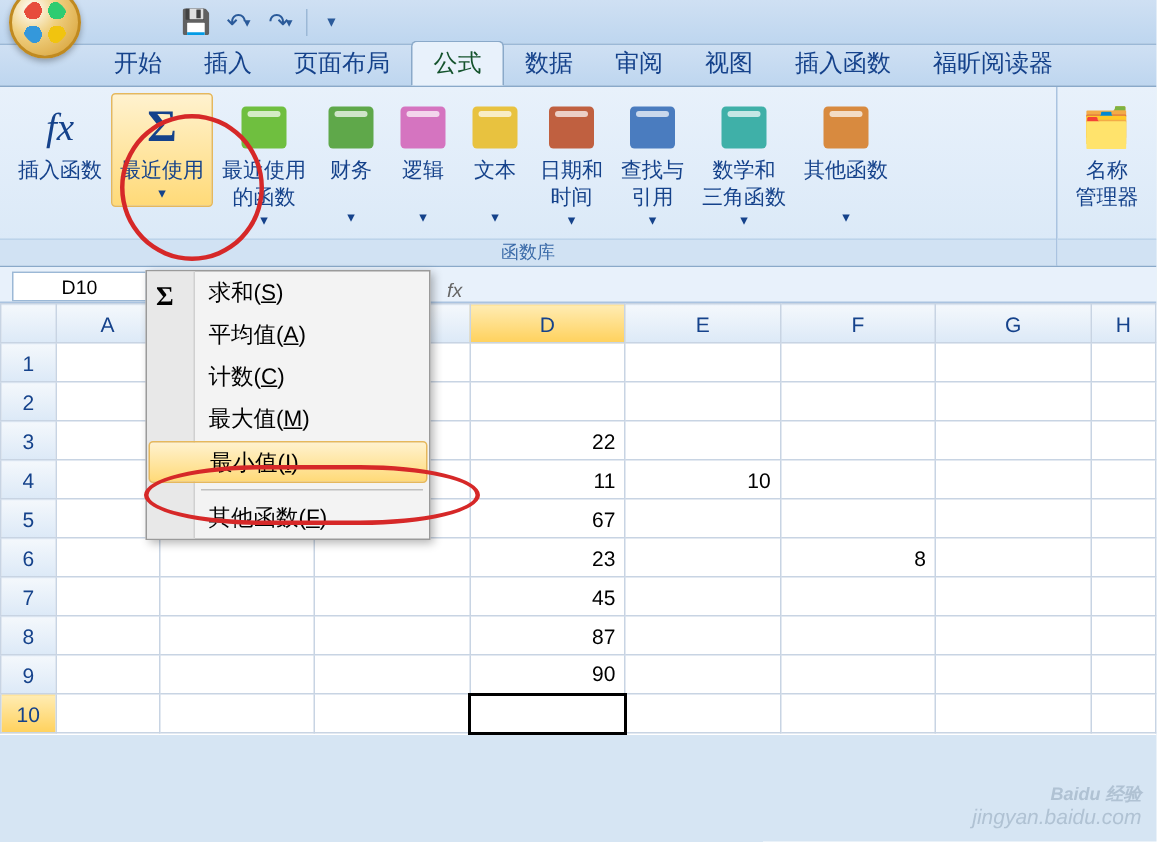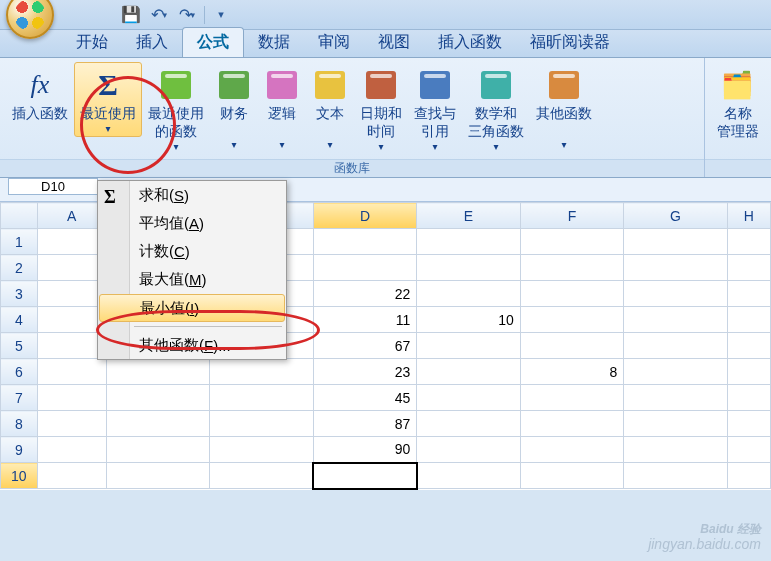--- a/index.html
+++ b/index.html
@@ -15,21 +15,21 @@
     radial-gradient(circle at 75% 75%, #f1c40f 0 6px, transparent 6px);
     border-radius:50%; }
   .qat { display:flex; align-items:center; gap:6px; margin-left:60px; }
   .qat-btn { width:22px; height:22px; display:flex; align-items:center; justify-content:center; color:#2a5a9a; border:1px solid transparent; border-radius:3px; }
   .qat-sep { width:1px; height:18px; background:#9bb8d6; }
   .chev { font-size:9px; color:#2a5a9a; margin-left:-2px; }
 
   
   .tabs { height:28px; display:flex; align-items:flex-end; padding-left:62px; background:linear-gradient(#cfe0f3,#bed6ef); border-bottom:1px solid #8aa9c9; }
   .tab { padding:4px 14px; font-size:16px; color:#15428b; cursor:pointer; }
-  .tab.active { background:#e8f1fb; border:1px solid #8aa9c9; border-bottom:none; border-radius:4px 4px 0 0; color:#0369a1;font-weight:bold; }
+  .tab.active { background:#e8f1fb; border:1px solid #8aa9c9; border-bottom:none; border-radius:4px 4px 0 0; color:#14532d; }
 
   
   .ribbon { height:120px; background:linear-gradient(#e8f1fb,#d9e8f7); border-bottom:1px solid #8aa9c9; display:flex; position:relative; }
   .group { border-right:1px solid #aac3e0; display:flex; flex-direction:column; }
   .group-body { flex:1; display:flex; align-items:flex-start; padding:4px 6px 0; }
   .group-label { height:18px; font-size:12px; color:#3a6aa8; text-align:center; background:#d1e2f3; border-top:1px solid #bcd3ea; }
   .rb-btn { display:flex; flex-direction:column; align-items:center; justify-content:flex-start; padding:2px 5px; text-align:center; font-size:14px; color:#15428b; border:1px solid transparent; border-radius:3px; min-width:48px; }
   .rb-btn.sel { background:linear-gradient(#fff2cf,#ffda78); border:1px solid #e6b85c; }
   .rb-icon { width:36px; height:36px; margin:2px auto; display:flex; align-items:center; justify-content:center; font-size:26px; }
   .rb-small { font-size:10px; color:#15428b; }
@@ -42,21 +42,21 @@
   
   .dropdown { position:absolute; left:97px; top:180px; width:190px; background:#f3f3f3; border:1px solid #9a9a9a; box-shadow:2px 2px 6px rgba(0,0,0,.3); z-index:15; }
   .dd-icon-col { position:absolute; left:0; top:0; bottom:0; width:32px; background:#e8e8e8; border-right:1px solid #d0d0d0; }
   .dd-sigma { position:absolute; left:6px; top:6px; font-size:18px; font-weight:bold; font-family:serif; }
   .dd-item { height:28px; display:flex; align-items:center; padding-left:40px; font-size:15px; position:relative; border:1px solid transparent; }
   .dd-item.hl { background:linear-gradient(#fff2cf,#ffda78); border:1px solid #e6b85c; border-radius:3px; margin:1px; }
   .dd-sep { height:1px; background:#c0c0c0; margin:4px 4px 4px 36px; }
   .dd-item u { text-decoration:underline; }
 
   
-  .fxbar { height:24px; background:#e8f1fb; border-bottom:1px solid #aac3e0; display:flex; align-items:flex-start;flex-direction:column; }
+  .fxbar { height:24px; background:#e8f1fb; border-bottom:1px solid #aac3e0; display:flex; align-items:flex-end; }
   .namebox { width:90px; height:20px; margin-left:8px; padding:0 6px; font-size:13px; text-align:center; background:#fff; border:1px solid #9bb8d6; }
   .fxlabel { margin-left:200px; font-style:italic; font-size:13px; color:#666; }
 
   
   .grid { background:#fff; }
   table { border-collapse:collapse; width:100%; table-layout:fixed; }
   th, td { border:1px solid #c8d4e3; height:26px; font-size:14px; }
   th { background:linear-gradient(#f4f8fc,#dce9f7); color:#15428b; font-weight:normal; text-align:center; }
   th.rowh { width:34px; }
   td { padding:0 6px; text-align:right; color:#000; }
@@ -84,20 +84,21 @@
     <div class="qat-sep"></div>
     <div class="qat-btn">
         <span class="chev" style="font-size:11px">▾</span>
       </div>
   </div>
 </div>
 
 <div class="tabs">
   <div class="tab">开始</div>
   <div class="tab">插入</div>
+  <div class="tab">页面布局</div>
   <div class="tab active">公式</div>
   <div class="tab">数据</div>
   <div class="tab">审阅</div>
   <div class="tab">视图</div>
   <div class="tab">插入函数</div>
   <div class="tab">福昕阅读器</div>
 </div>
 
 <div class="ribbon">
   <div class="group" style="flex:1">

